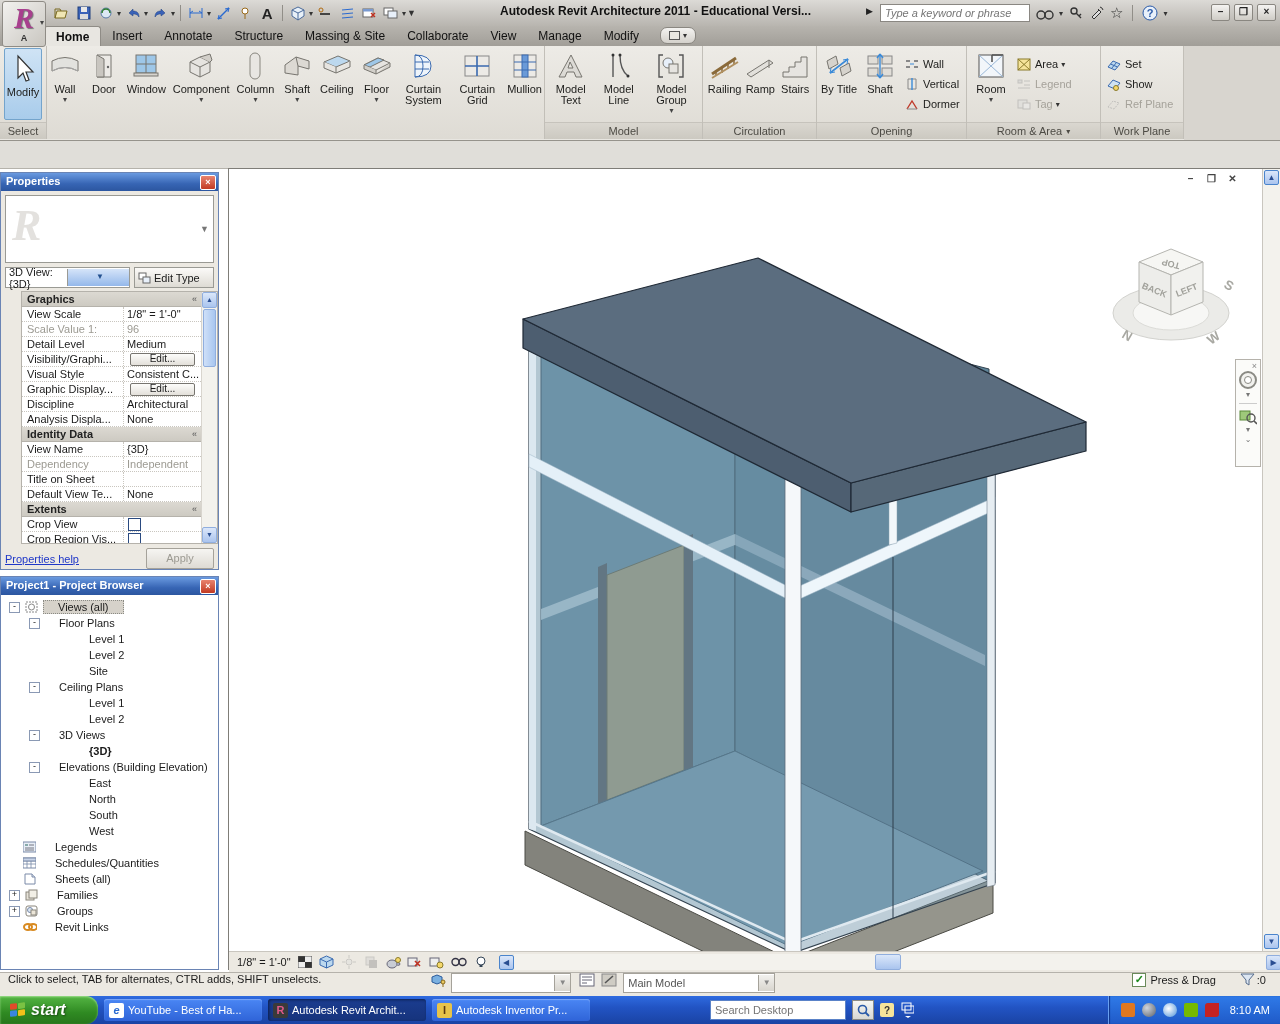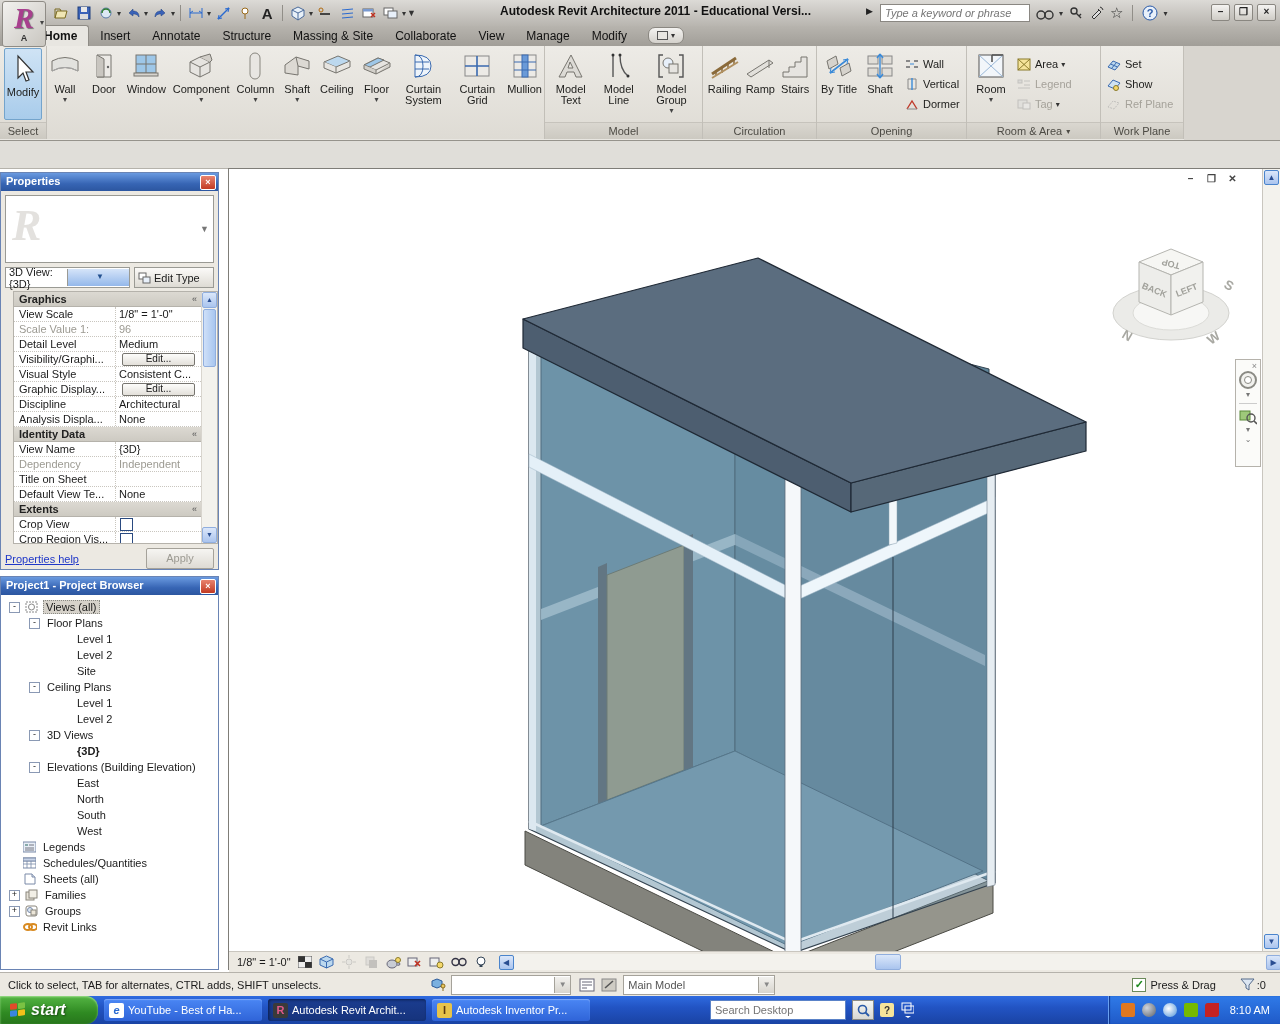--- a/index.html
+++ b/index.html
@@ -22,21 +22,21 @@
   #wintitle{left:500px;top:4px;width:370px;font-weight:bold;font-size:12px;color:#111;white-space:nowrap;}
   #title-arrow{left:866px;top:6px;font-size:9px;color:#222;}
   #infocenter{left:880px;top:3px;height:20px;display:flex;align-items:center;gap:6px;}
   #searchbox{width:140px;height:16px;border:1px solid #8a8782;background:#fff;font-style:italic;
              color:#8c8a85;font-size:11px;padding:0 4px;font-family:"Liberation Sans",sans-serif;}
   .tico{display:flex;align-items:center;}
   #winbtns{right:4px;top:4px;display:flex;gap:4px;}
   .wbtn{width:17px;height:15px;background:linear-gradient(#f4f3f1,#cfccc6);border:1px solid #8a8781;
         border-radius:2px;text-align:center;line-height:13px;font-size:10px;color:#222;font-weight:bold;}
   
-  #tabrow{left:0;top:26px;width:1280px;height:20px;background:linear-gradient(#b7b4ae,#a19e98);display:flex;align-items:flex-end;padding-left:32px;box-sizing:border-box;}
+  #tabrow{left:0;top:26px;width:1280px;height:20px;background:linear-gradient(#b7b4ae,#a19e98);display:flex;align-items:center;padding-left:44px;box-sizing:border-box;}
   .rtab{padding:3px 11px;font-size:12px;color:#111;}
   .rtab.active{background:#e8e6e1;border:1px solid #8f8c86;border-bottom:none;border-radius:3px 3px 0 0;font-weight:bold;}
   #ribbonToggle{margin-left:10px;margin-bottom:2px;width:34px;height:15px;background:linear-gradient(#f4f3f1,#d4d1cb);
         border:1px solid #8a8781;border-radius:7px;display:flex;align-items:center;justify-content:center;gap:3px;font-size:8px;color:#333;}
   .pilbox{width:9px;height:7px;border:1px solid #555;background:#e8e6e1;}
   
   #ribbon{left:0;top:46px;width:1280px;height:94px;background:#e8e6e1;border-bottom:1px solid #96938c;display:flex;}
   .panel{height:93px;display:flex;flex-direction:column;border-right:1px solid #c2bfb8;background:linear-gradient(#edebe6,#dedbd4);}
   .pbody{height:76px;display:flex;padding:0 2px;}
   .pname{height:16px;border-top:1px solid #c6c3bc;background:linear-gradient(#dad7d0,#ccc9c1);
@@ -62,21 +62,21 @@
   #typesel{margin:4px;height:66px;background:#fff;border:1px solid #9a9a94;position:relative;}
   #typesel .ghostR{font-family:"Liberation Serif",serif;font-style:italic;font-weight:bold;font-size:44px;color:#e3e1de;line-height:60px;padding-left:6px;}
   #typesel .dd{position:absolute;right:4px;top:28px;font-size:9px;color:#777;}
   #selrow{display:flex;margin:0 4px 3px;gap:4px;align-items:center;}
   #viewcombo{flex:1;height:19px;background:#fff;border:1px solid #9a9a94;display:flex;align-items:center;}
   #viewcombo span{flex:1;padding-left:3px;}
   .combo-arrow{width:16px;height:17px;background:linear-gradient(#cfe0f8,#9dbcе8,#8fb4e4);background:linear-gradient(#d5e4f9,#94b8ea);border-left:1px solid #9a9a94;
         text-align:center;font-size:8px;line-height:16px;color:#23508f;}
   #edittype{width:72px;height:19px;border:1px solid #9a9a94;background:linear-gradient(#fbfaf8,#dedbd4);
         display:flex;align-items:center;gap:3px;padding:0 3px;font-size:11px;}
-  #pgrid{margin:0 0 0 12px;height:251px;background:#fff;border:1px solid #b5b2ab;position:relative;overflow:hidden;display:flex;}
+  #pgrid{margin:0 0 0 20px;height:251px;background:#fff;border:1px solid #b5b2ab;position:relative;overflow:hidden;display:flex;}
   #pgrid .rows{flex:1;}
   .prow{display:flex;height:14px;border-bottom:1px dotted #c9c6bf;background:#fff;align-items:center;}
   .prow .plab{width:96px;padding-left:5px;border-right:1px dotted #c9c6bf;white-space:nowrap;overflow:hidden;height:14px;line-height:14px;}
   .prow .pval{flex:1;padding-left:3px;white-space:nowrap;overflow:hidden;height:14px;line-height:14px;}
   .prow.hdr{background:linear-gradient(#dcd9d2,#cdcac2);border-bottom:1px solid #b5b2ab;}
   .prow.hdr .plab{border-right:none;width:auto;flex:1;font-weight:bold;color:#222;}
   .prow.hdr .chev{padding-right:4px;color:#555;font-size:9px;}
   .pbtn{flex:1;margin:1px 6px;border:1px solid #77756f;background:linear-gradient(#fdfdfb,#e3e0da);
         text-align:center;height:11px;line-height:10px;font-size:10px;border-radius:2px;}
   .pchk{width:11px;height:11px;border:1px solid #2a4a80;background:#fff;margin-left:4px;}
@@ -91,21 +91,21 @@
   #propshelp{color:#2038c8;text-decoration:underline;}
   #applybtn{margin-left:auto;width:66px;height:19px;border:1px solid #a5a29a;background:linear-gradient(#f6f5f2,#dedbd4);
         color:#9c9a92;text-align:center;line-height:18px;border-radius:2px;}
   
   #browser{top:576px;height:394px;background:#fff;}
   #tree{padding-top:4px;}
   .trow{height:16px;display:flex;align-items:center;white-space:nowrap;}
   .texp{width:9px;height:9px;border:1px solid #8a99b4;background:#fff;font-size:9px;line-height:7px;
         text-align:center;color:#222;margin-right:5px;flex:none;}
   .tspace{width:14px;flex:none;}
-  .tlab{padding:0 2px;}
+  .tlab{padding:0 14px;}
   .tlab.sel{background:#d6d2ca;border:1px dotted #8a8a84;}
   .bold{font-weight:bold;}
   .ticon{width:14px;height:12px;margin-right:4px;flex:none;display:flex;align-items:center;}
   .ind0{padding-left:8px;} .ind1{padding-left:28px;} .ind2{padding-left:74px;}
   
   #canvas{left:228px;top:168px;width:1052px;height:802px;background:#fff;border-left:1px solid #7f7d78;border-top:1px solid #7f7d78;box-sizing:border-box;}
   #vwbtns{right:40px;top:4px;display:flex;gap:6px;}
   .vwb{width:15px;height:13px;color:#444;font-size:10px;line-height:12px;text-align:center;font-weight:bold;}
   #vscroll{right:0;top:0;width:17px;height:782px;background:#f3f2ed;border-left:1px solid #c9c6bf;}
   .scbtn{width:15px;height:15px;background:linear-gradient(#dbe7fa,#aac4ee);border:1px solid #4a84cc;border-radius:2px;
@@ -119,21 +119,21 @@
   #htrack{flex:1;height:16px;background:#f3f2ed;position:relative;}
   #hthumb{position:absolute;left:48%;top:0;width:26px;height:16px;background:linear-gradient(#dbe7fa,#aac4ee);border:1px solid #90aede;border-radius:2px;box-sizing:border-box;}
   
   #viewcube{left:878px;top:66px;width:132px;height:126px;}
   #navbar{left:1006px;top:190px;width:26px;height:108px;background:#fbfbf9;border:1px solid #b5b2ab;
           display:flex;flex-direction:column;align-items:center;padding:2px 0;box-sizing:border-box;}
   #navbar .nx{align-self:flex-end;margin-right:3px;font-size:9px;color:#888;line-height:8px;}
   #navbar .ndd{font-size:8px;color:#777;line-height:8px;margin:1px 0;}
   #navbar hr{width:18px;border:none;border-top:1px solid #ccc;margin:3px 0;}
   
-  #statusbar{left:0;top:972px;width:1280px;height:24px;background:#ece9e2;border-top:1px solid #b5b2ab;display:flex;align-items:center;box-sizing:border-box;}
+  #statusbar{left:0;top:972px;width:1280px;height:24px;background:#ece9e2;border-top:1px solid #b5b2ab;display:flex;align-items:flex-start;box-sizing:border-box;}
   #stathint{padding-left:8px;white-space:nowrap;}
   .statdrop{height:18px;background:#fff;border:1px solid #a5a29a;display:flex;align-items:center;}
   .statdrop .da{width:15px;height:16px;background:linear-gradient(#f2f1ee,#d8d5ce);border-left:1px solid #a5a29a;
         font-size:8px;color:#888;text-align:center;line-height:15px;}
   #pressdrag{display:flex;align-items:center;gap:4px;margin-left:auto;}
   .chkbox{width:12px;height:12px;background:#fff;border:1px solid #6a8a5a;color:#1e8a1e;font-size:11px;line-height:11px;text-align:center;font-weight:bold;}
   
   #taskbar{left:0;top:996px;width:1280px;height:28px;background:linear-gradient(#2f6be0,#2254c4 40%,#1a43a4);display:flex;align-items:center;}
   #startbtn{width:98px;height:28px;border-radius:0 12px 12px 0;background:linear-gradient(#55b544,#2f8a22 60%,#27761c);
         display:flex;align-items:center;gap:5px;padding-left:10px;box-sizing:border-box;

